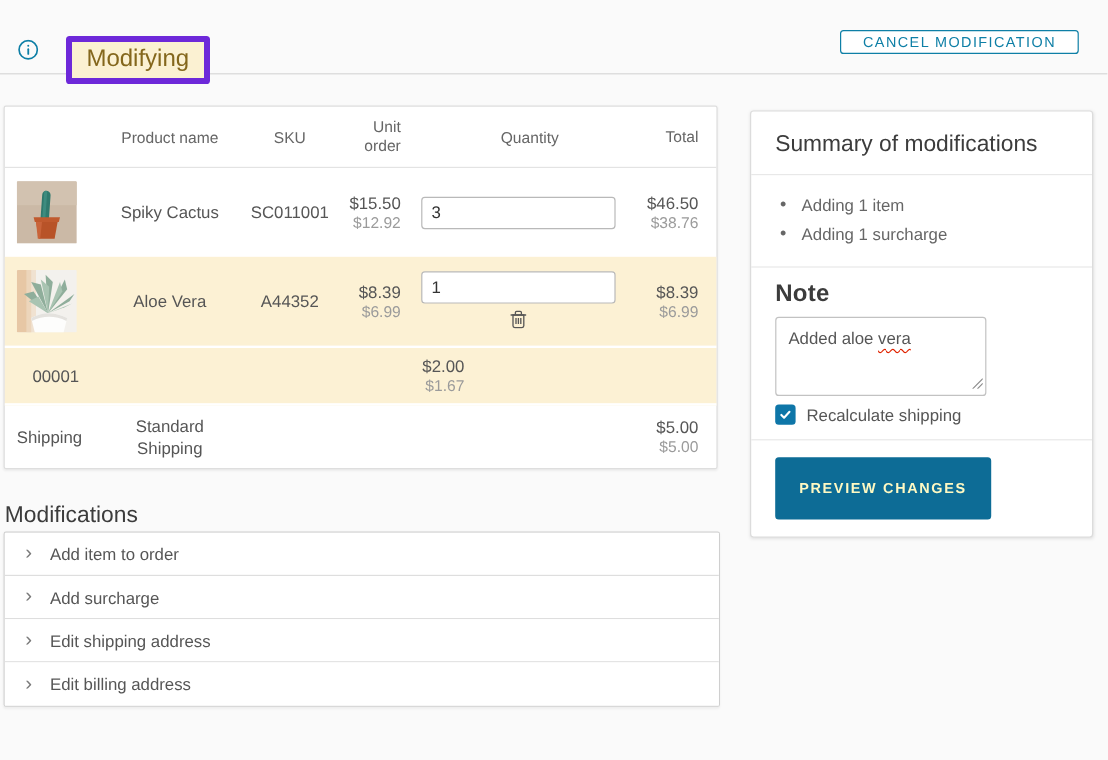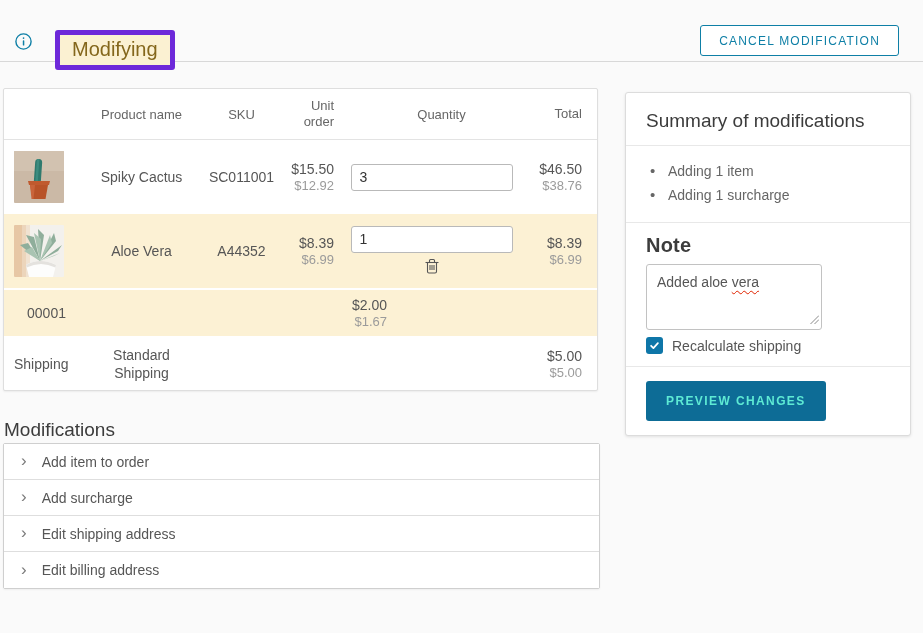--- a/index.html
+++ b/index.html
@@ -16,21 +16,21 @@
     position: absolute; top: 0; left: 0; width: 923px; height: 62px;
     border-bottom: 1px solid #d8d8d8;
   }
   .info-icon { position: absolute; left: 15px; top: 33px; width: 17px; height: 17px; }
   .badge {
     position: absolute; left: 55px; top: 30px;
     background: #fbf1d2; border: 5px solid #6d28d9; border-radius: 3px;
     color: #84671c; font-size: 20px; padding: 3px 12px 4px 12px;
   }
   .cancel-btn {
-    position: absolute; right: 24px; top: 25px; height: 31px;
+    position: absolute; right: 24px; top: 25px; height: 20px;
     background: #ffffff; border: 1px solid #0e7fa6; border-radius: 3px;
     color: #0e7fa6; font-size: 12px; font-weight: 500; letter-spacing: 1.2px;
     padding: 0 18px; font-family: "Liberation Sans", sans-serif; cursor: pointer;
   }
   
   .table-card {
     position: absolute; left: 3px; top: 88px; width: 595px;
     background: #fff; border: 1px solid #dedede; border-radius: 2px;
     box-shadow: 0 1px 2px rgba(0,0,0,0.06);
   }
@@ -82,21 +82,21 @@
   .misspell { text-decoration: underline wavy #e02200; text-decoration-thickness: 1px; text-underline-offset: 3px; }
   .resize-handle { position: absolute; right: 2px; bottom: 2px; }
   .check-row { display: flex; align-items: center; gap: 9px; margin-top: 7px; cursor: pointer; }
   .checkbox {
     width: 17px; height: 17px; background: #0e76a8; border-radius: 3px;
     display: flex; align-items: center; justify-content: center; flex: none;
   }
   .check-label { font-size: 14px; color: #565656; }
   .btn-sec { padding: 14px 20px; }
   .preview-btn {
-    height: 40px; padding: 0 20px; background: #0d6c96; color: #5eead4;
+    height: 52px; padding: 0 20px; background: #0d6c96; color: #fef9c3;
     border: none; border-radius: 3px; font-size: 12px; font-weight: 700;
     letter-spacing: 1.4px; font-family: "Liberation Sans", sans-serif; cursor: pointer;
   }
   
   .mods-title { position: absolute; left: 4px; top: 419px; font-size: 19px; color: #3c3c3c; font-weight: 400; }
   .accordion {
     position: absolute; left: 3px; top: 443px; width: 597px;
     background: #fff; border: 1px solid #cfcfcf; border-radius: 2px;
     box-shadow: 0 1px 2px rgba(0,0,0,0.05);
   }

